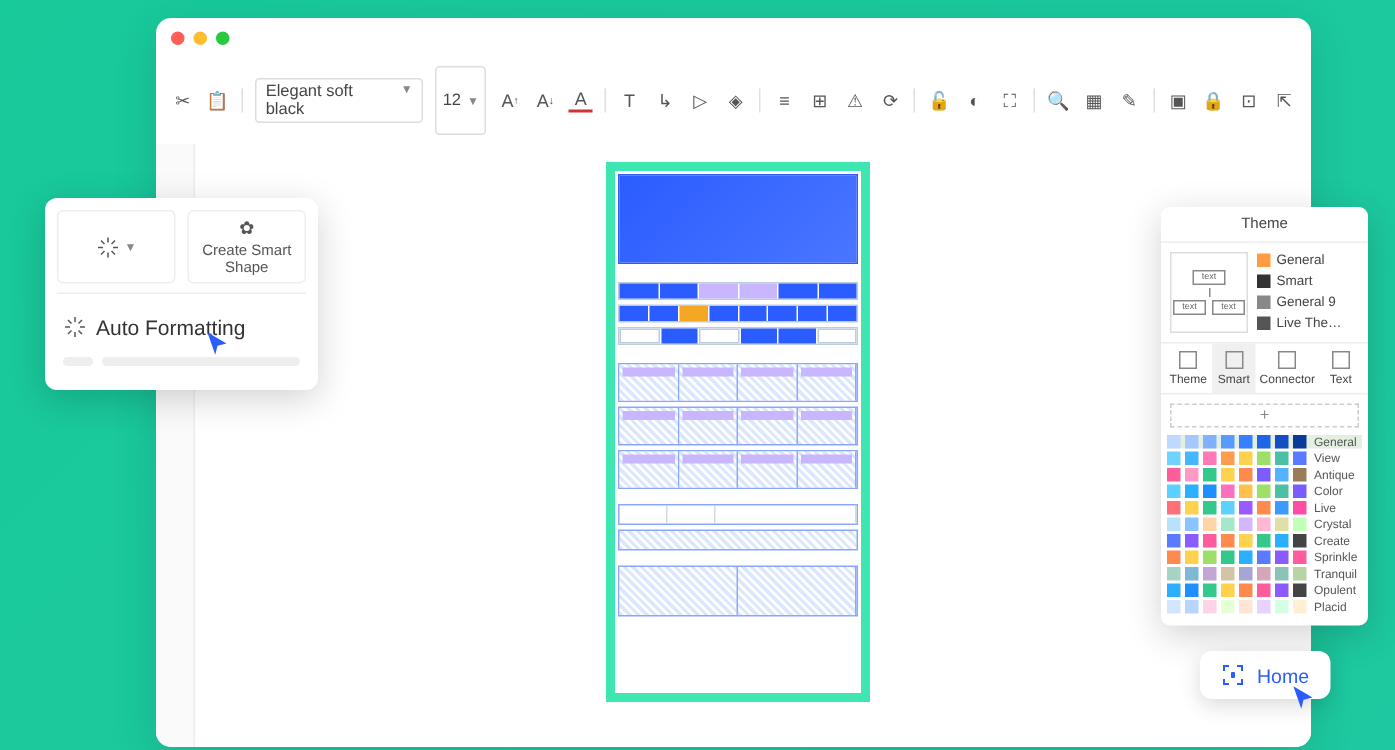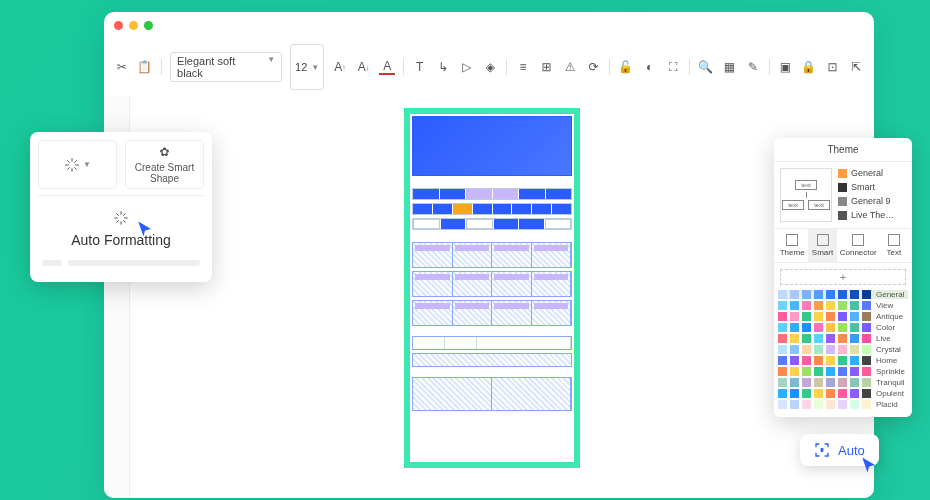--- a/index.html
+++ b/index.html
@@ -31,21 +31,21 @@
   .narrow-row { height: 14px; border: 1px solid #8aa7ff; background: #fff; display: flex; }
   .narrow-row .seg { flex: 1; border-right: 1px solid #cdd; }
   .bottom-unit { height: 34px; border: 1px solid #8aa7ff; display: flex; }
   .bottom-unit > div { flex: 1; background: repeating-linear-gradient(45deg,#dbe7ff,#dbe7ff 2px,#fff 2px,#fff 4px); border-right: 1px solid #8aa7ff; }
 
   
   .popover { position: absolute; left: 30px; top: 132px; width: 182px; background: #fff; border-radius: 8px; box-shadow: 0 6px 24px rgba(0,0,0,0.18); padding: 8px; }
   .pop-top { display: flex; gap: 8px; padding-bottom: 6px; border-bottom: 1px solid #eee; }
   .pop-cell { flex: 1; display: flex; flex-direction: column; align-items: center; gap: 3px; font-size: 10px; color: #555; padding: 4px; border: 1px solid #eee; border-radius: 4px; }
   .pop-main { padding: 14px 4px 8px; }
-  .pop-main .row-label { display: flex; align-items: center; gap: 6px; font-size: 14px; color: #333; flex-direction: column; }
+  .pop-main .row-label { display: flex; align-items: center; gap: 6px; font-size: 14px; color: #333; }
   .spark-icon { width: 16px; height: 16px; }
   .pop-slider { display: flex; gap: 6px; margin-top: 12px; align-items: center; }
   .slider-knob { flex: 1; height: 6px; background: #eee; border-radius: 3px; }
   .slider-knob.short { width: 20px; flex: none; }
   .cursor1 { position: absolute; left: 136px; top: 218px; }
 
   
   .icon-rail { position: absolute; left: 712px; top: 142px; width: 22px; display: flex; flex-direction: column; gap: 10px; align-items: center; }
   .icon-rail .i { width: 18px; height: 18px; display: flex; align-items: center; justify-content: center; color: #666; font-size: 12px; border-radius: 3px; }
   .icon-rail .i.active { background: #2b7bff; color: #fff; }
@@ -395,21 +395,21 @@
       </div>
       <div class="pal-row">
         <span class="sw" style="background:#5a7bff"></span>
         <span class="sw" style="background:#8a5cff"></span>
         <span class="sw" style="background:#ff5c9e"></span>
         <span class="sw" style="background:#ff8a4d"></span>
         <span class="sw" style="background:#ffd24d"></span>
         <span class="sw" style="background:#34c98a"></span>
         <span class="sw" style="background:#2bb0ff"></span>
         <span class="sw" style="background:#444444"></span>
-        <span class="lbl">Home</span>
+        <span class="lbl">Create</span>
       </div>
       <div class="pal-row">
         <span class="sw" style="background:#ff8a4d"></span>
         <span class="sw" style="background:#ffd24d"></span>
         <span class="sw" style="background:#9ce06a"></span>
         <span class="sw" style="background:#34c98a"></span>
         <span class="sw" style="background:#2bb0ff"></span>
         <span class="sw" style="background:#5a7bff"></span>
         <span class="sw" style="background:#8a5cff"></span>
         <span class="sw" style="background:#ff5c9e"></span>
@@ -454,17 +454,17 @@
 <div class="focus-btn">
   <svg width="16" height="16" viewBox="0 0 24 24">
       <g stroke="#2b5cff" stroke-width="2" fill="none">
         <path d="M3 8 V3 H8"></path>
         <path d="M16 3 H21 V8"></path>
         <path d="M21 16 V21 H16"></path>
         <path d="M8 21 H3 V16"></path>
       </g>
       <rect x="10" y="9" width="4" height="6" rx="1" fill="#2b5cff"></rect>
     </svg>
-  <span>Auto</span>
+  <span>Home</span>
 </div>
 <svg class="ptr cursor2" viewBox="0 0 24 24">
     <path fill="#2b5cff" d="M3 2 L20 12 L12 14 L10 22 Z"></path>
   </svg>
 
 </body></html>

